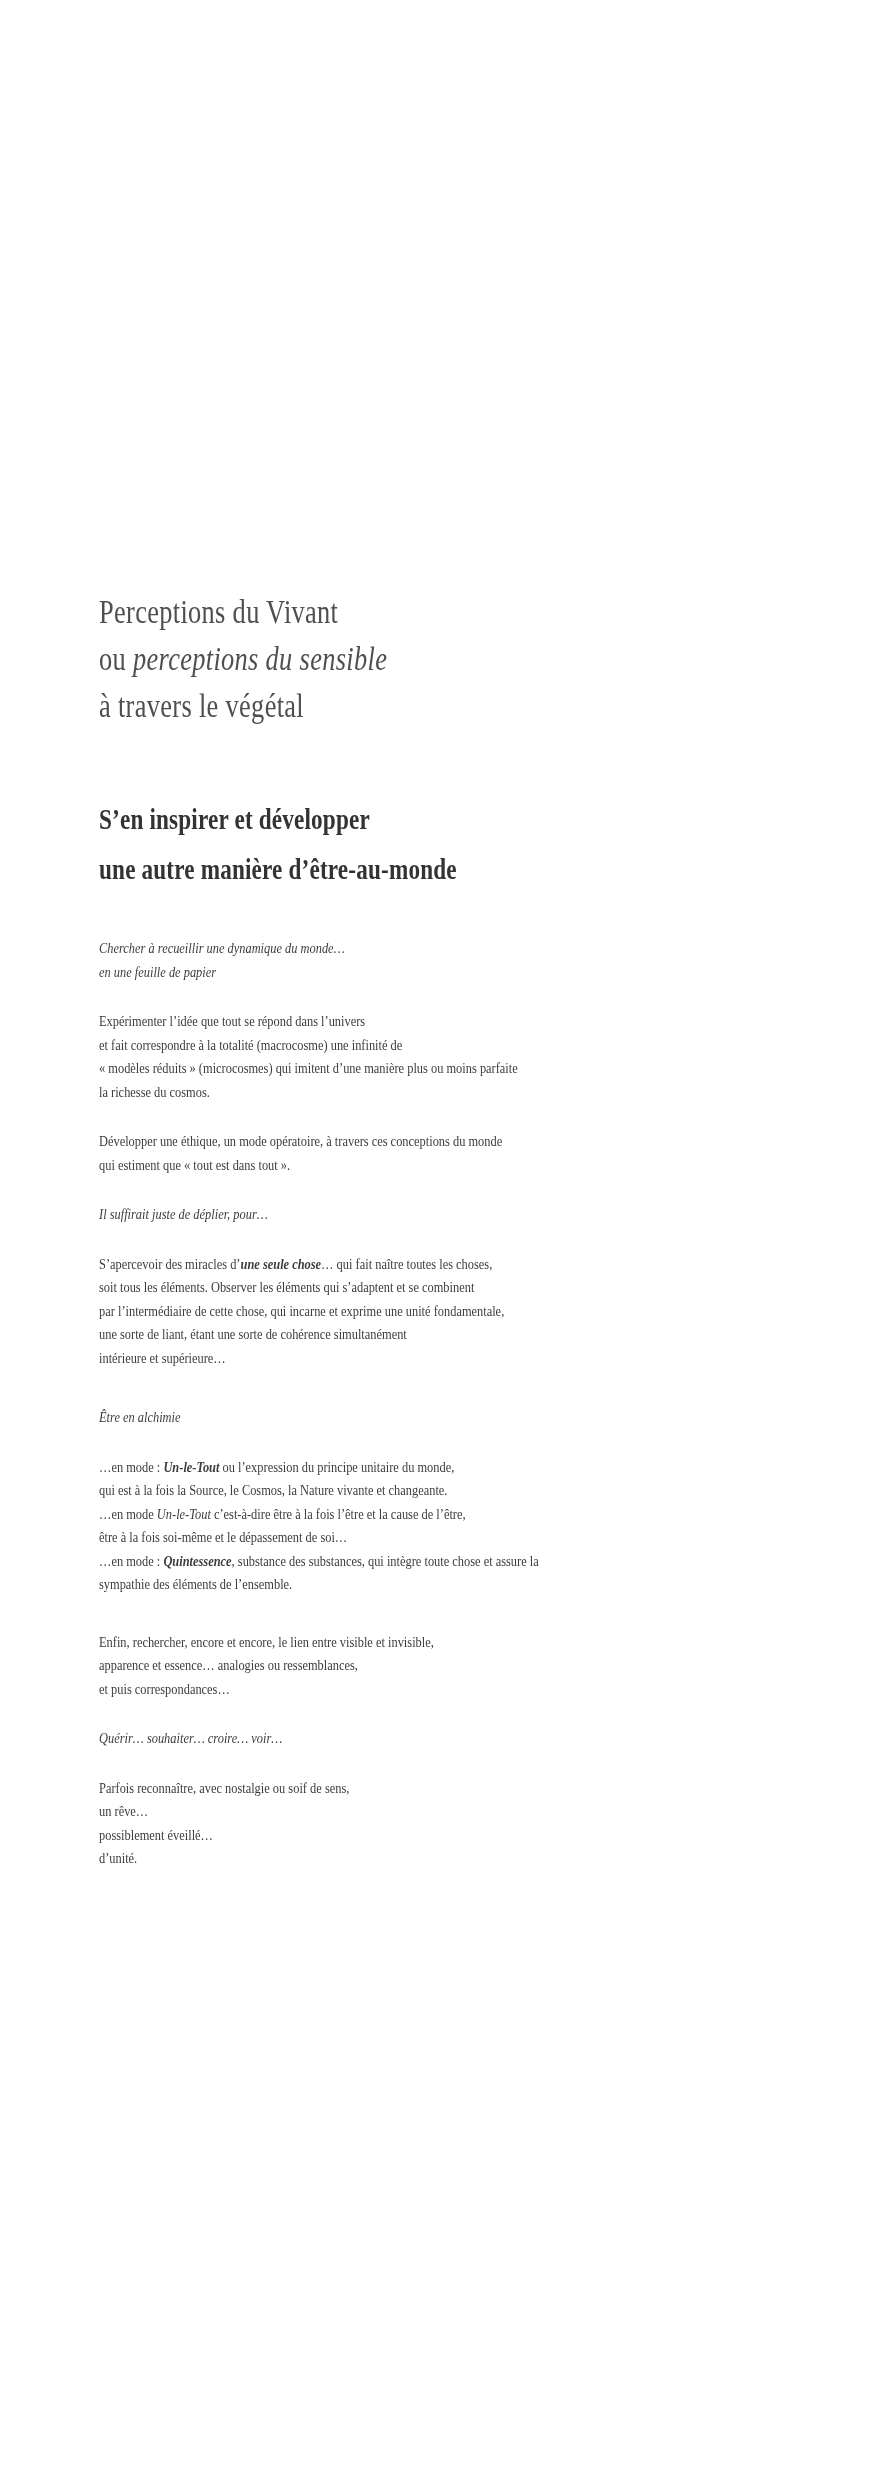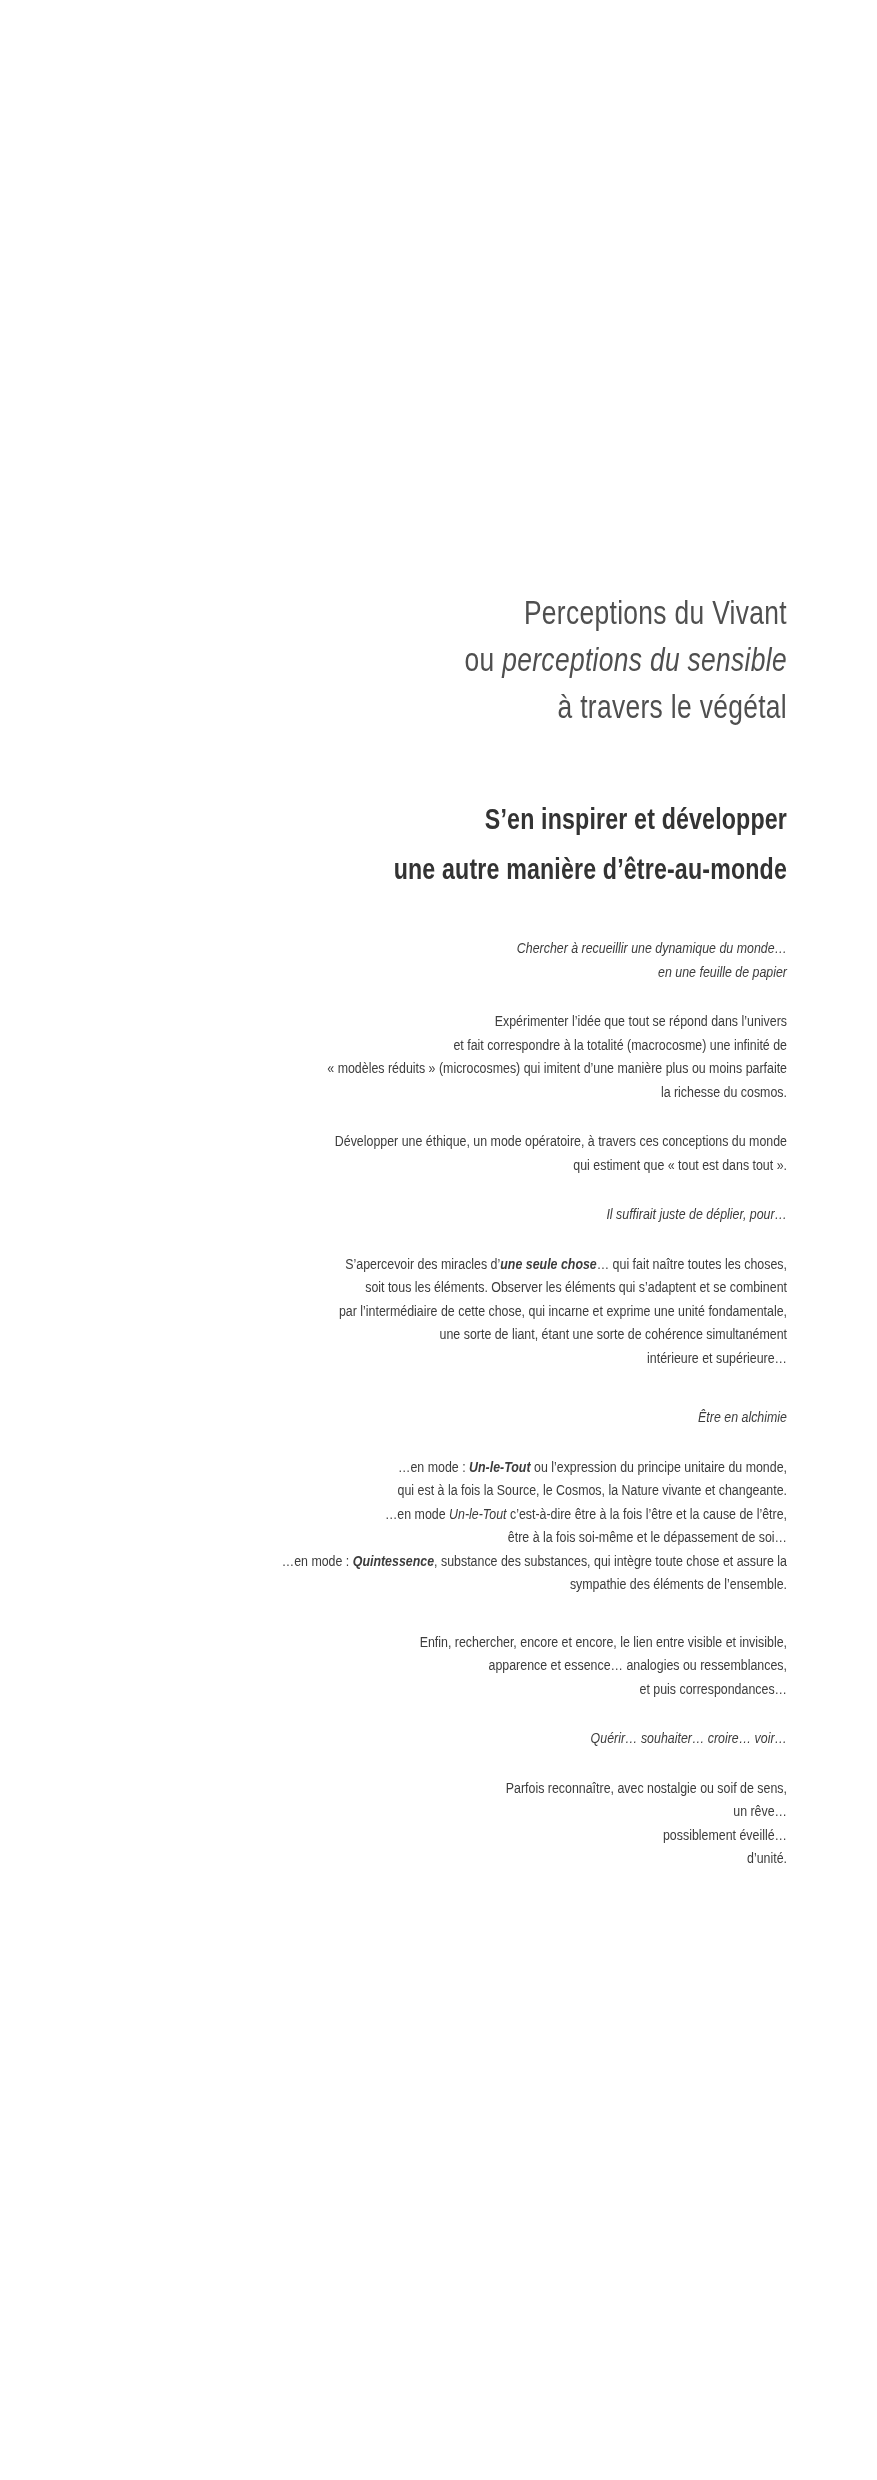--- a/index.html
+++ b/index.html
@@ -6,22 +6,21 @@
     margin: 0;
     padding: 0;
     background: #ffffff;
   }
   .screen {
     position: relative;
     width: 877px;
     height: 2480px;
     background: #ffffff;
     overflow: hidden;
-    font-family: Liberation Sans, sans-serif;
-    text-align: right;
+    font-family: Liberation Serif, serif;
   }
   
   .content {
     position: absolute;
     left: 99px;
     top: 589px;
     width: 860px;
     transform: scaleX(0.80);
     transform-origin: 0 0;
   }

